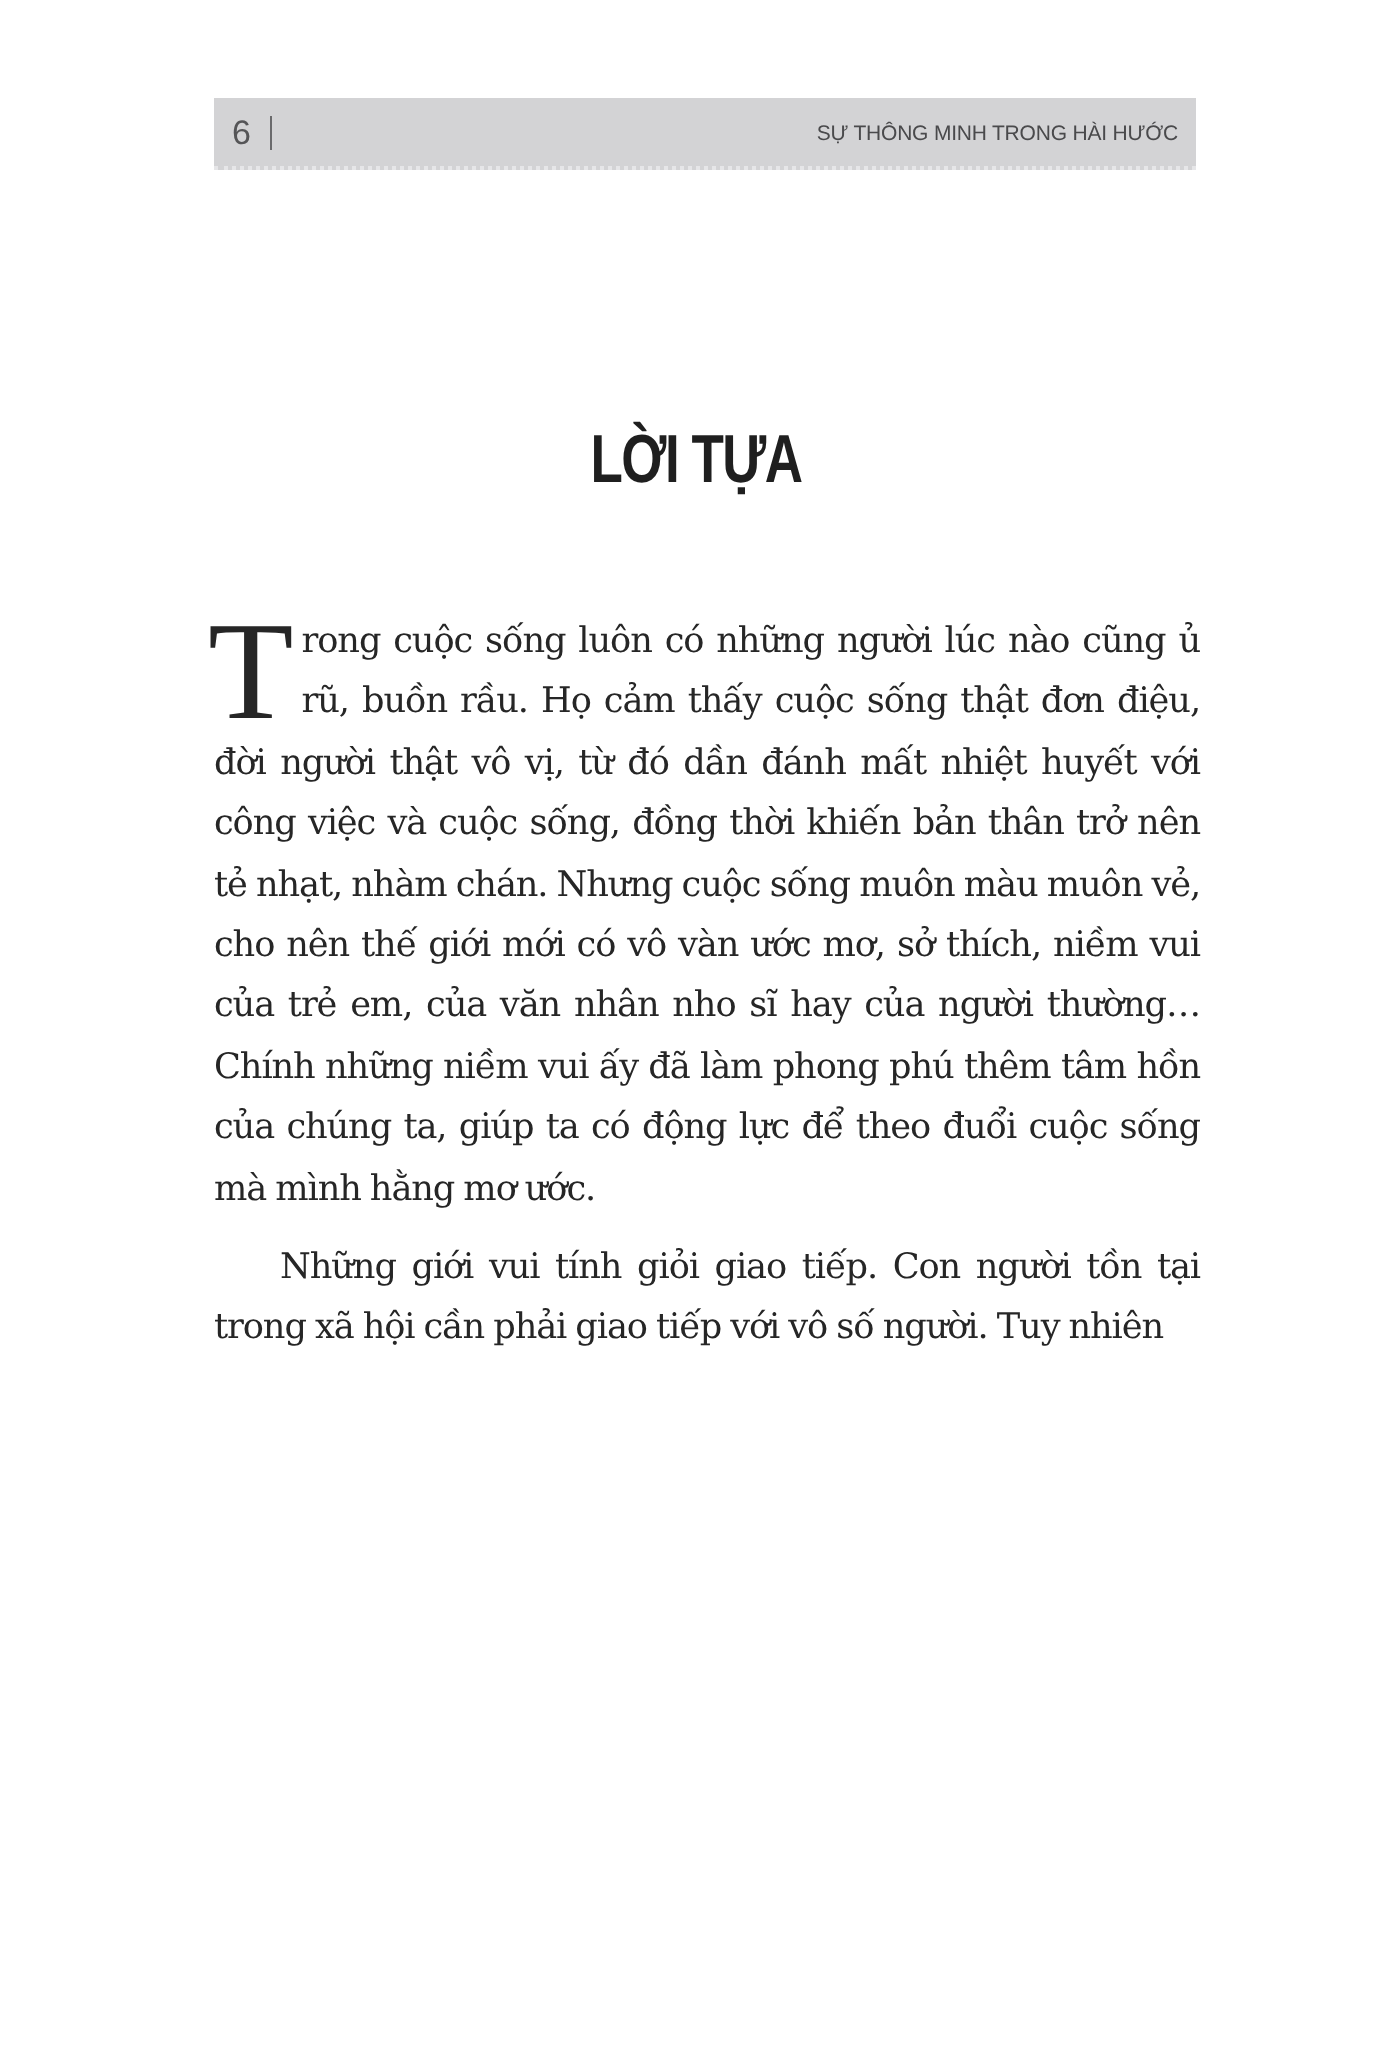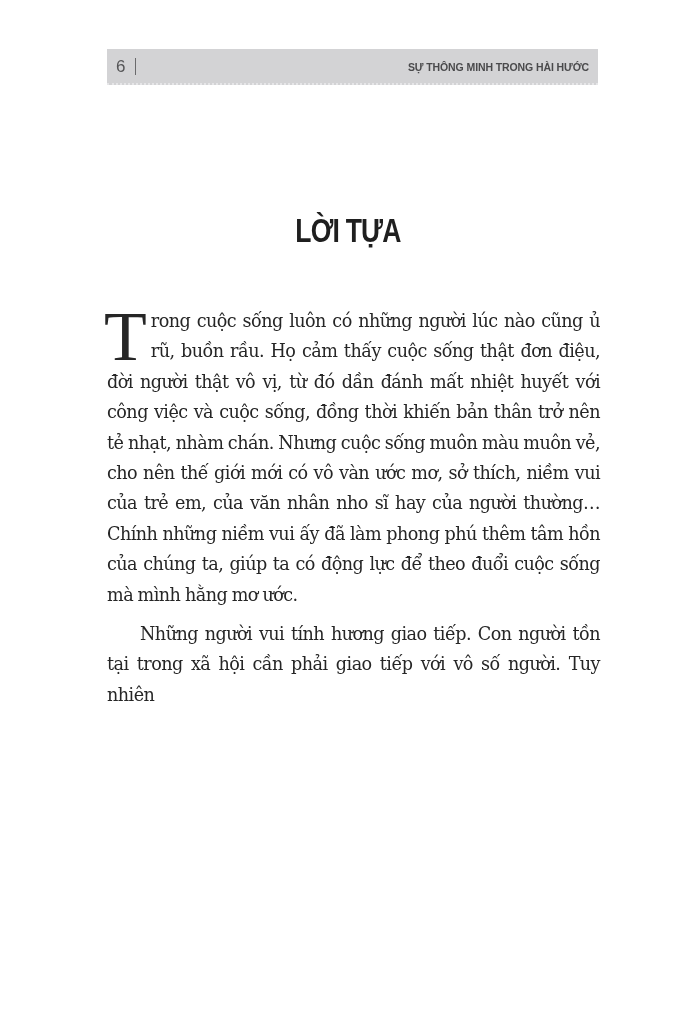--- a/index.html
+++ b/index.html
@@ -40,21 +40,20 @@
       height: 17px;
       background: #6a6a6c;
     }
     .book-title {
       position: absolute;
       right: 9px;
       top: 12px;
       font-size: 10.5px;
       letter-spacing: -0.1px;
       color: #4a4a4c;
-      font-weight: bold;
     }
     .chapter-title {
       position: absolute;
       left: 0;
       width: 696px;
       top: 188px;
       text-align: center;
       font-family: "Liberation Sans", sans-serif;
       font-weight: bold;
       font-size: 34px;
@@ -99,14 +98,14 @@
 <div class="running-header">
   <span class="page-number">6</span>
   <span class="header-divider"></span>
   <span class="book-title">SỰ THÔNG MINH TRONG HÀI HƯỚC</span>
 </div>
 
 <h1 class="chapter-title">LỜI TỰA</h1>
 
 <div class="body-text">
   <p class="first"><span class="drop-cap">T</span><span>rong cuộc sống luôn có những người lúc nào cũng ủ rũ, buồn rầu. Họ cảm thấy cuộc sống thật đơn điệu, đời người thật vô vị, từ đó dần đánh mất nhiệt huyết với công việc và cuộc sống, đồng thời khiến bản thân trở nên tẻ nhạt, nhàm chán. Nhưng cuộc sống muôn màu muôn vẻ, cho nên thế giới mới có vô vàn ước mơ, sở thích, niềm vui của trẻ em, của văn nhân nho sĩ hay của người thường… Chính những niềm vui ấy đã làm phong phú thêm tâm hồn của chúng ta, giúp ta có động lực để theo đuổi cuộc sống mà mình hằng mơ ước.</span></p>
-  <p>Những người vui tính hương giao tiếp. Con người tồn tại trong xã hội cần phải giao tiếp với vô số người. Tuy nhiên</p>
+  <p>Những giới vui tính giỏi giao tiếp. Con người tồn tại trong xã hội cần phải giao tiếp với vô số người. Tuy nhiên</p>
 </div>
 
 </body></html>

